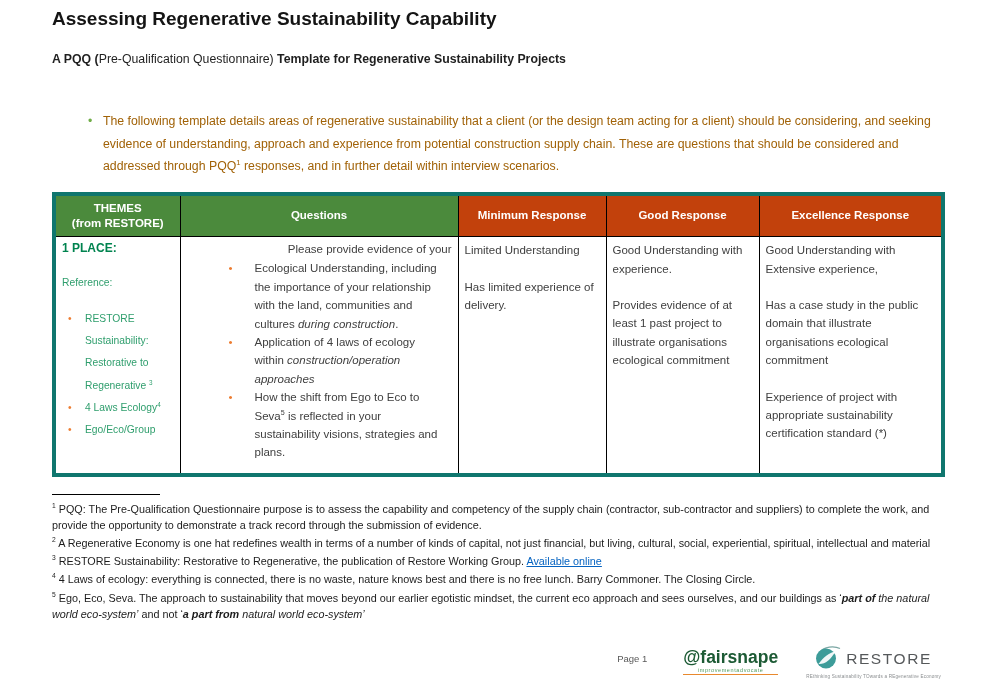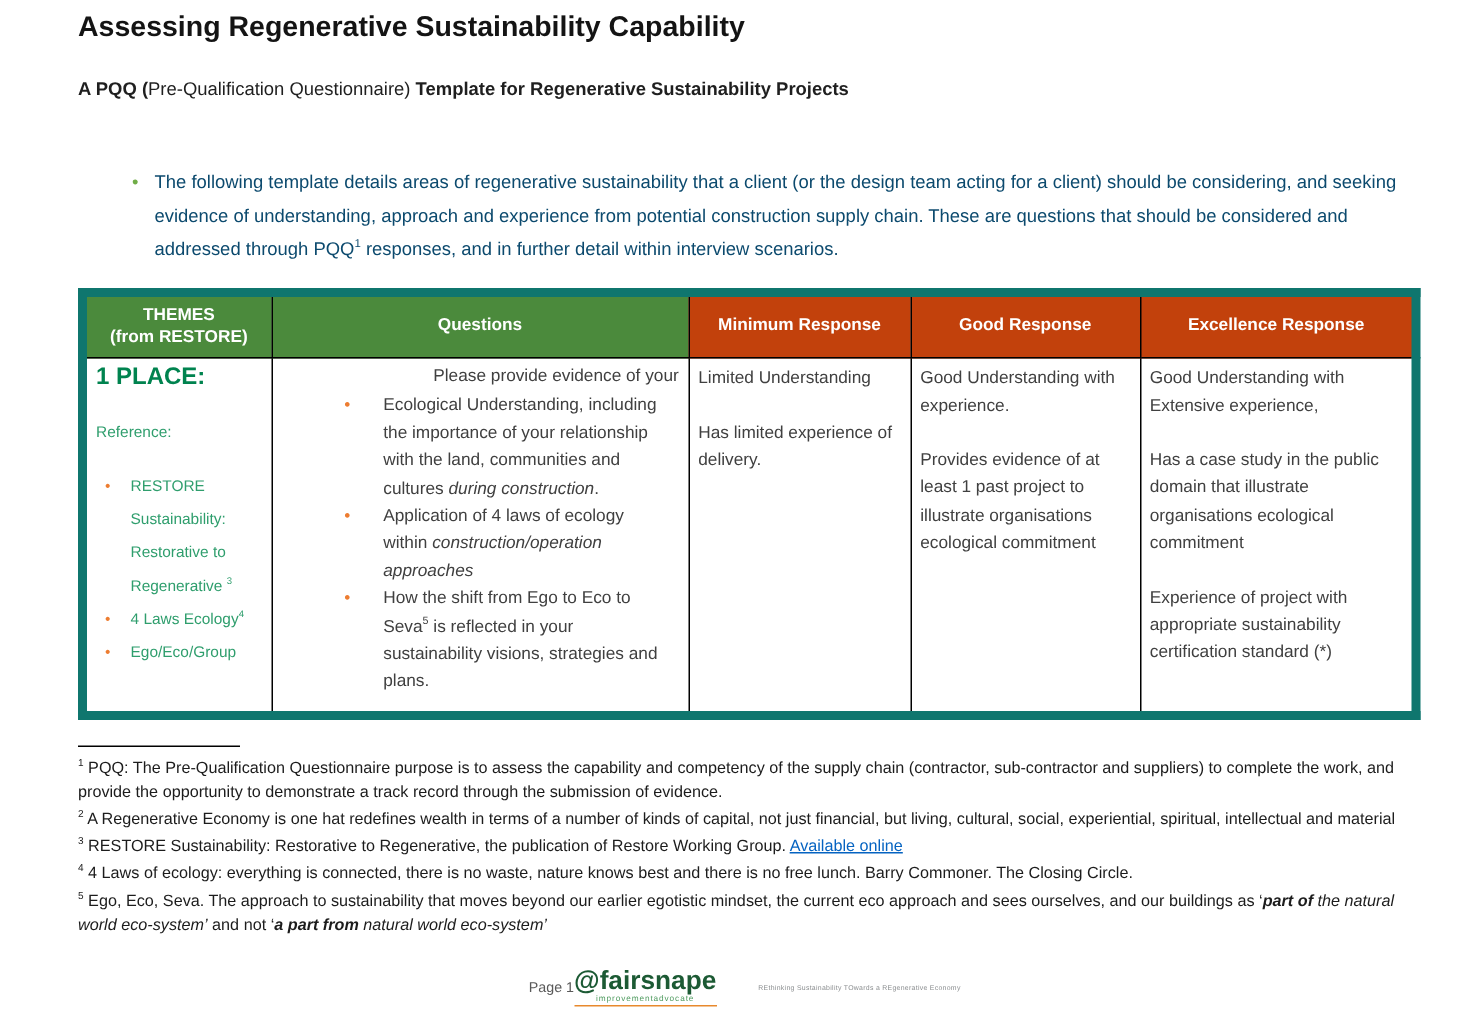--- a/index.html
+++ b/index.html
@@ -11,34 +11,34 @@
   }
   .page { position: relative; width: 981px; height: 690px; padding: 8px 40px 0 52px; box-sizing: border-box; }
 
   
   .title { font-size: 19px; font-weight: 700; color: #141414; margin: 0; }
   .subtitle { margin: 22px 0 0 0; font-size: 12.3px; color: #1f1f1f; }
   .subtitle .b { font-weight: 700; }
 
   
   .intro { list-style: none; margin: 7px 0 0 0; padding: 0 0 0 36px; }
-  .intro li { position: relative; padding-left: 15px; font-size: 12.3px; line-height: 1.85; color: #0c4a6e; margin-top: 44px; }
+  .intro li { position: relative; padding-left: 15px; font-size: 12.3px; line-height: 1.85; color: #a16207; margin-top: 44px; }
   .intro li::before { content: "•"; position: absolute; left: 0; top: 0; color: #70ad47; }
   sup { font-size: 0.62em; vertical-align: super; line-height: 0; }
 
   
-  .pqq-table { border-collapse: collapse; table-layout: fixed; width: 889px; margin-top: 14px; border: 6px solid #0f766e; padding-left: 21px; }
+  .pqq-table { border-collapse: collapse; table-layout: fixed; width: 889px; margin-top: 14px; border: 4px solid #0f766e; padding-left: 21px; }
   .pqq-table th, .pqq-table td { border: 1px solid #000; }
   .pqq-table thead th { height: 40px; color: #fff; font-size: 11.5px; font-weight: 700; text-align: center; vertical-align: middle; line-height: 1.35; padding: 0 4px; }
   th.hg { background: #4b8a3c; }
   th.hb { background: #c2410c; }
   .pqq-table tbody td { vertical-align: top; padding: 4px 6px; font-size: 11.5px; color: #404040; height: 238px; box-sizing: border-box; }
 
   
-  .theme-title { font-size: 16px; font-weight: 700; color: #00834f; }
+  .theme-title { font-size: 12px; font-weight: 700; color: #00834f; }
   .theme-ref { margin-top: 22px; font-size: 10.3px; color: #2f9e6d; }
   .theme-list { list-style: none; margin: 20px 0 0 0; padding: 0 0 0 6px; }
   .theme-list li { position: relative; padding-left: 17px; font-size: 10.3px; line-height: 2.15; color: #2f9e6d; }
   .theme-list li::before { content: "•"; position: absolute; left: 0; top: 0; color: #ed7d31; }
 
   
   .q-intro { font-size: 11.5px; line-height: 1.5; margin: 0; text-align: right; }
   .q-list { list-style: none; margin: 1px 12px 0 0; padding: 0 0 0 42px; }
   .q-list li { position: relative; padding-left: 26px; line-height: 1.6; }
   .q-list li::before { content: "•"; position: absolute; left: 0; top: 0; color: #ed7d31; }
@@ -49,21 +49,21 @@
 
   
   .fn-sep { width: 108px; border: none; border-top: 1.6px solid #000; margin: 17px 0 6px 0; }
   .footnotes { font-size: 10.8px; color: #1c1c1c; line-height: 1.5; }
   .footnote { margin: 0 0 2px 0; }
   .fn-link { color: #0563c1; text-decoration: underline; cursor: pointer; }
   .bi { font-weight: 700; font-style: italic; }
   .it { font-style: italic; }
 
   
-  .footer { position: absolute; left: 52px; right: 40px; top: 645px; display: flex; justify-content: center; align-items: flex-start; }
+  .footer { position: absolute; left: 52px; right: 40px; top: 645px; display: flex; justify-content: flex-end; align-items: flex-start; gap: 36px; }
   .page-num { font-size: 9.5px; color: #595959; margin-top: 8px; }
   .logos { display: flex; align-items: center; gap: 28px; }
   .fairsnape { text-align: center; color: #1c5a34; font-weight: 700; font-size: 17.5px; line-height: 1; }
   .fairsnape .fs-tag { display: block; font-size: 5.5px; font-weight: 400; color: #4e9a5e; letter-spacing: 0.6px; border-bottom: 1px solid #e8892d; padding-bottom: 1px; margin-top: 1px; }
   .restore { display: flex; flex-direction: column; align-items: center; }
   .restore-top { display: flex; align-items: center; gap: 5px; }
   .restore-name { font-size: 15.5px; color: #55585a; letter-spacing: 1.6px; font-weight: 500; }
   .restore-tag { font-size: 4.6px; color: #8a8d8f; margin-top: 1px; letter-spacing: 0.2px; white-space: nowrap; }
 </style>
 </head>
@@ -148,18 +148,28 @@
   </div>
 
   <div class="footer">
     <span class="page-num">Page 1</span>
     <div class="logos">
       <div class="fairsnape">
         <span>@fairsnape</span>
         <span class="fs-tag">improvementadvocate</span>
       </div>
       <div class="restore">
+        <div class="restore-top">
+          <span>
+            <svg width="26" height="24" viewBox="0 0 26 24" aria-hidden="true">
+              <path d="M5 7 C9 1.5, 19 0.5, 25 3.5" stroke="#7aa6a3" stroke-width="1.3" fill="none"></path>
+              <circle cx="11" cy="13.5" r="10" fill="#3d9c99"></circle>
+              <path d="M3.5 19 C8 12.5, 14 7.5, 20.5 6.5 C15.5 15, 10 19.5, 3.5 19 Z" fill="#ffffff" opacity="0.92"></path>
+            </svg>
+          </span>
+          <span class="restore-name">RESTORE</span>
+        </div>
         <span class="restore-tag">REthinking Sustainability TOwards a REgenerative Economy</span>
       </div>
     </div>
   </div>
 
 </div>
 
 </body></html>

